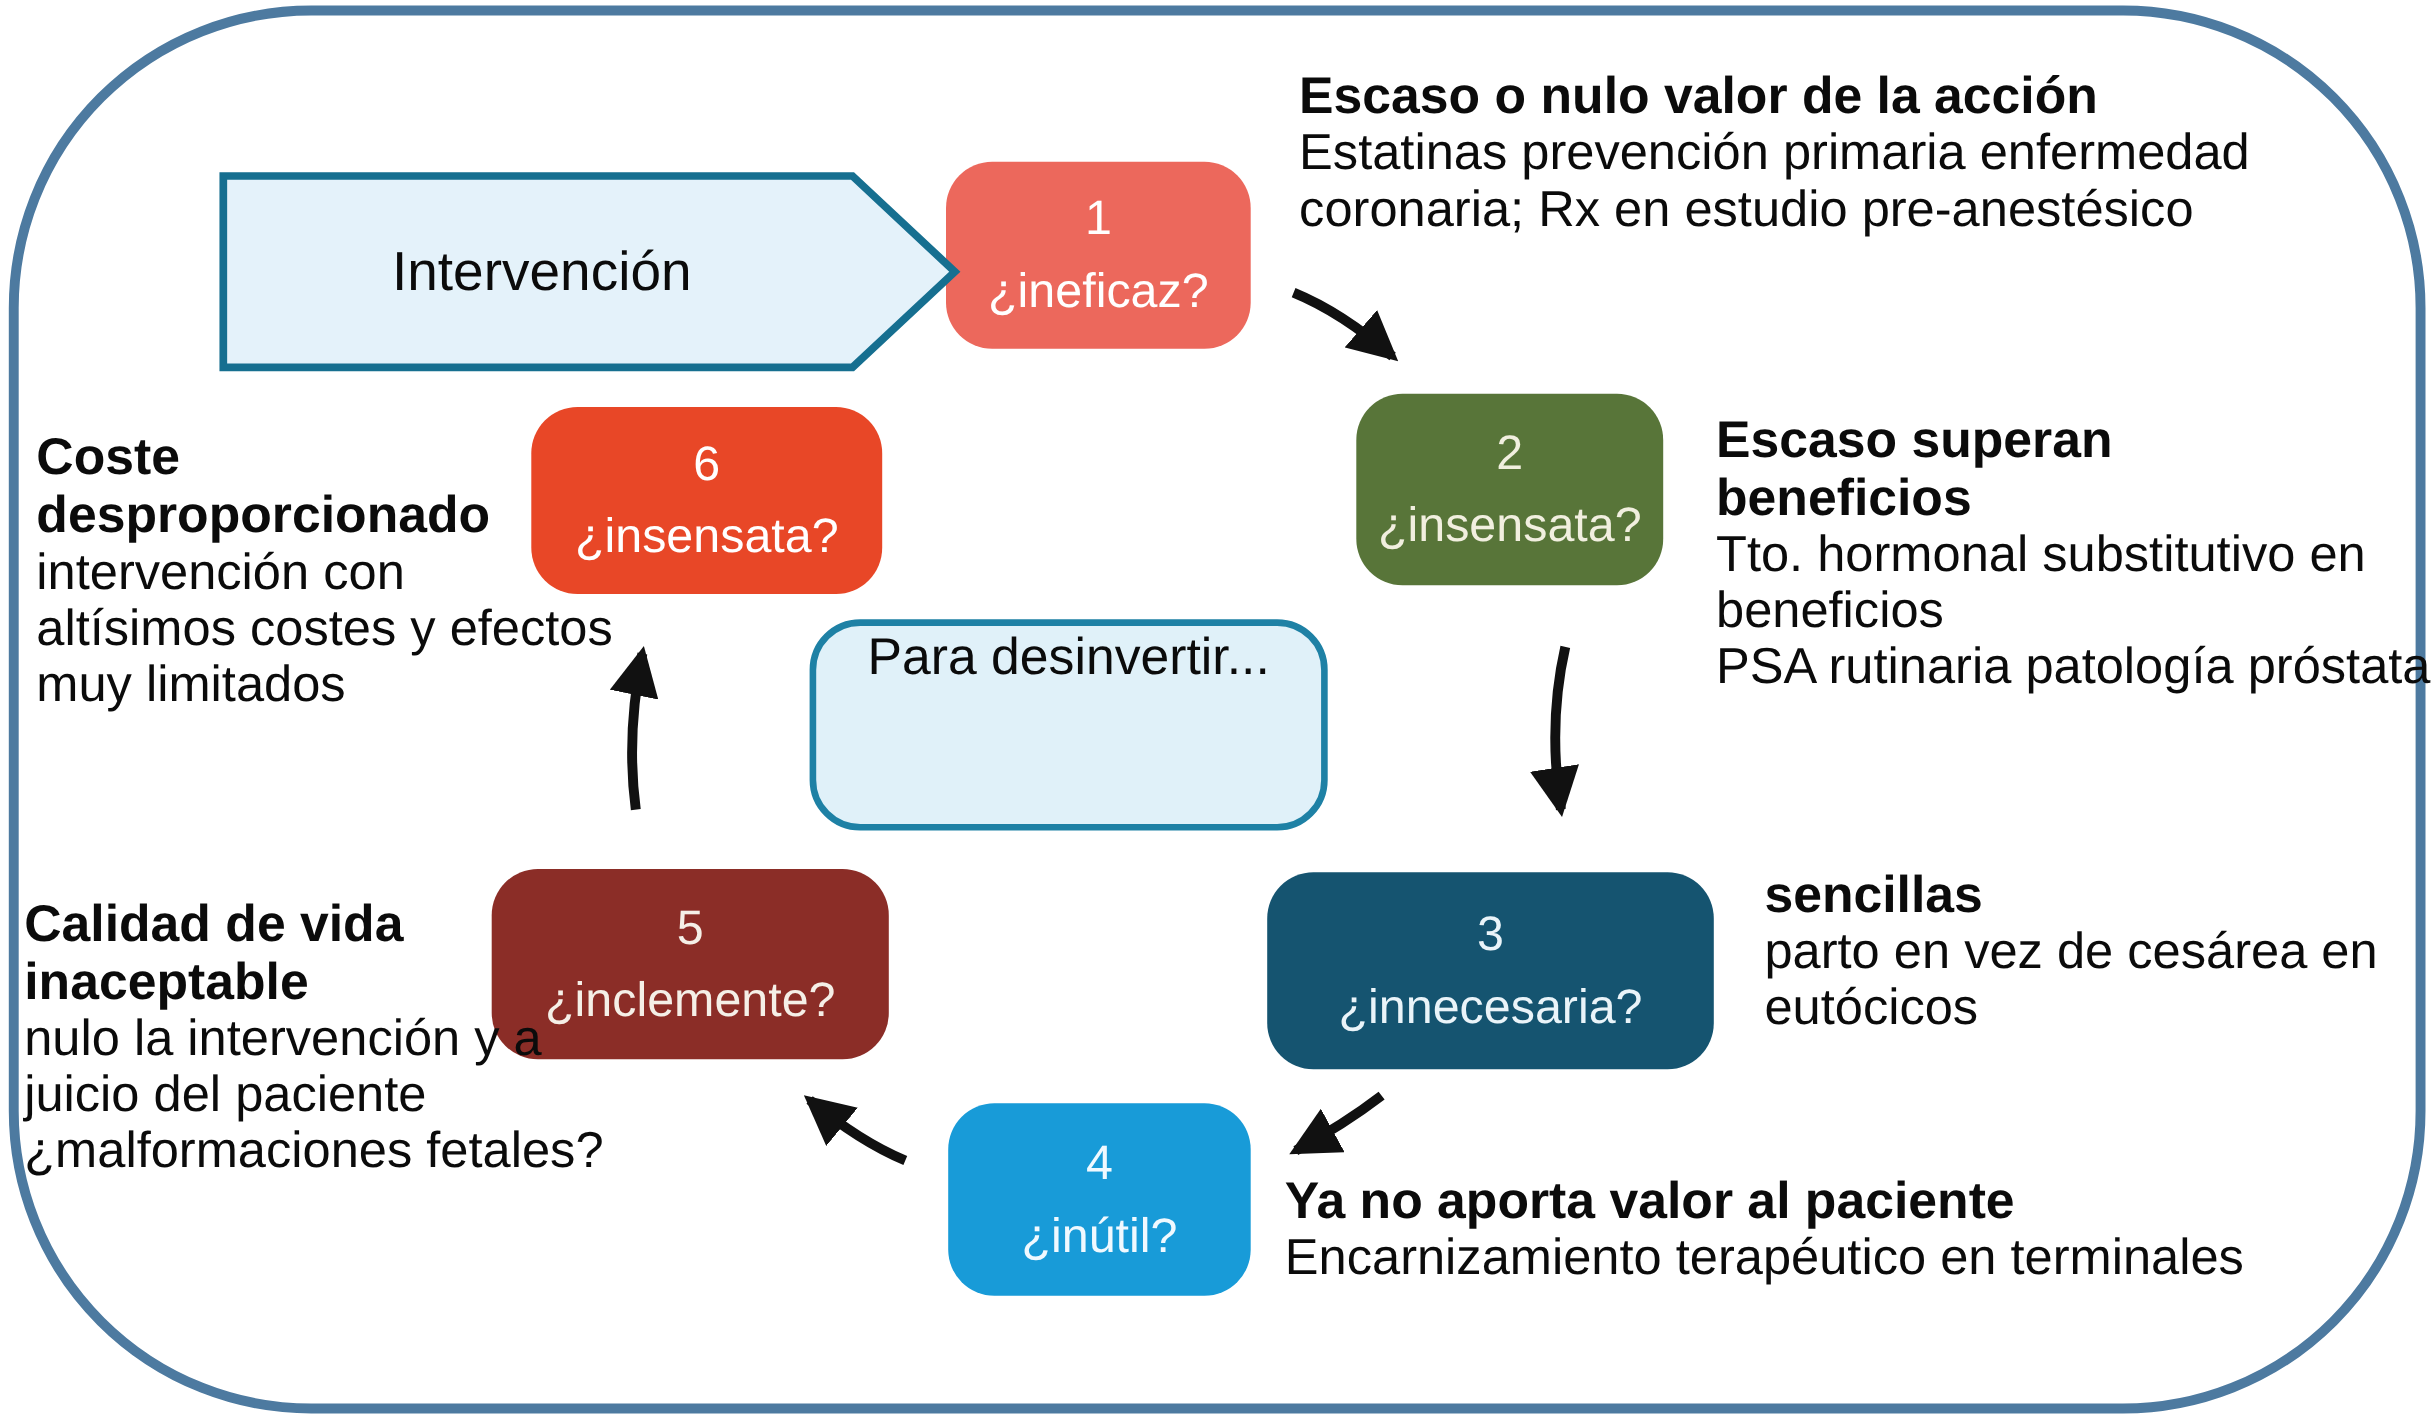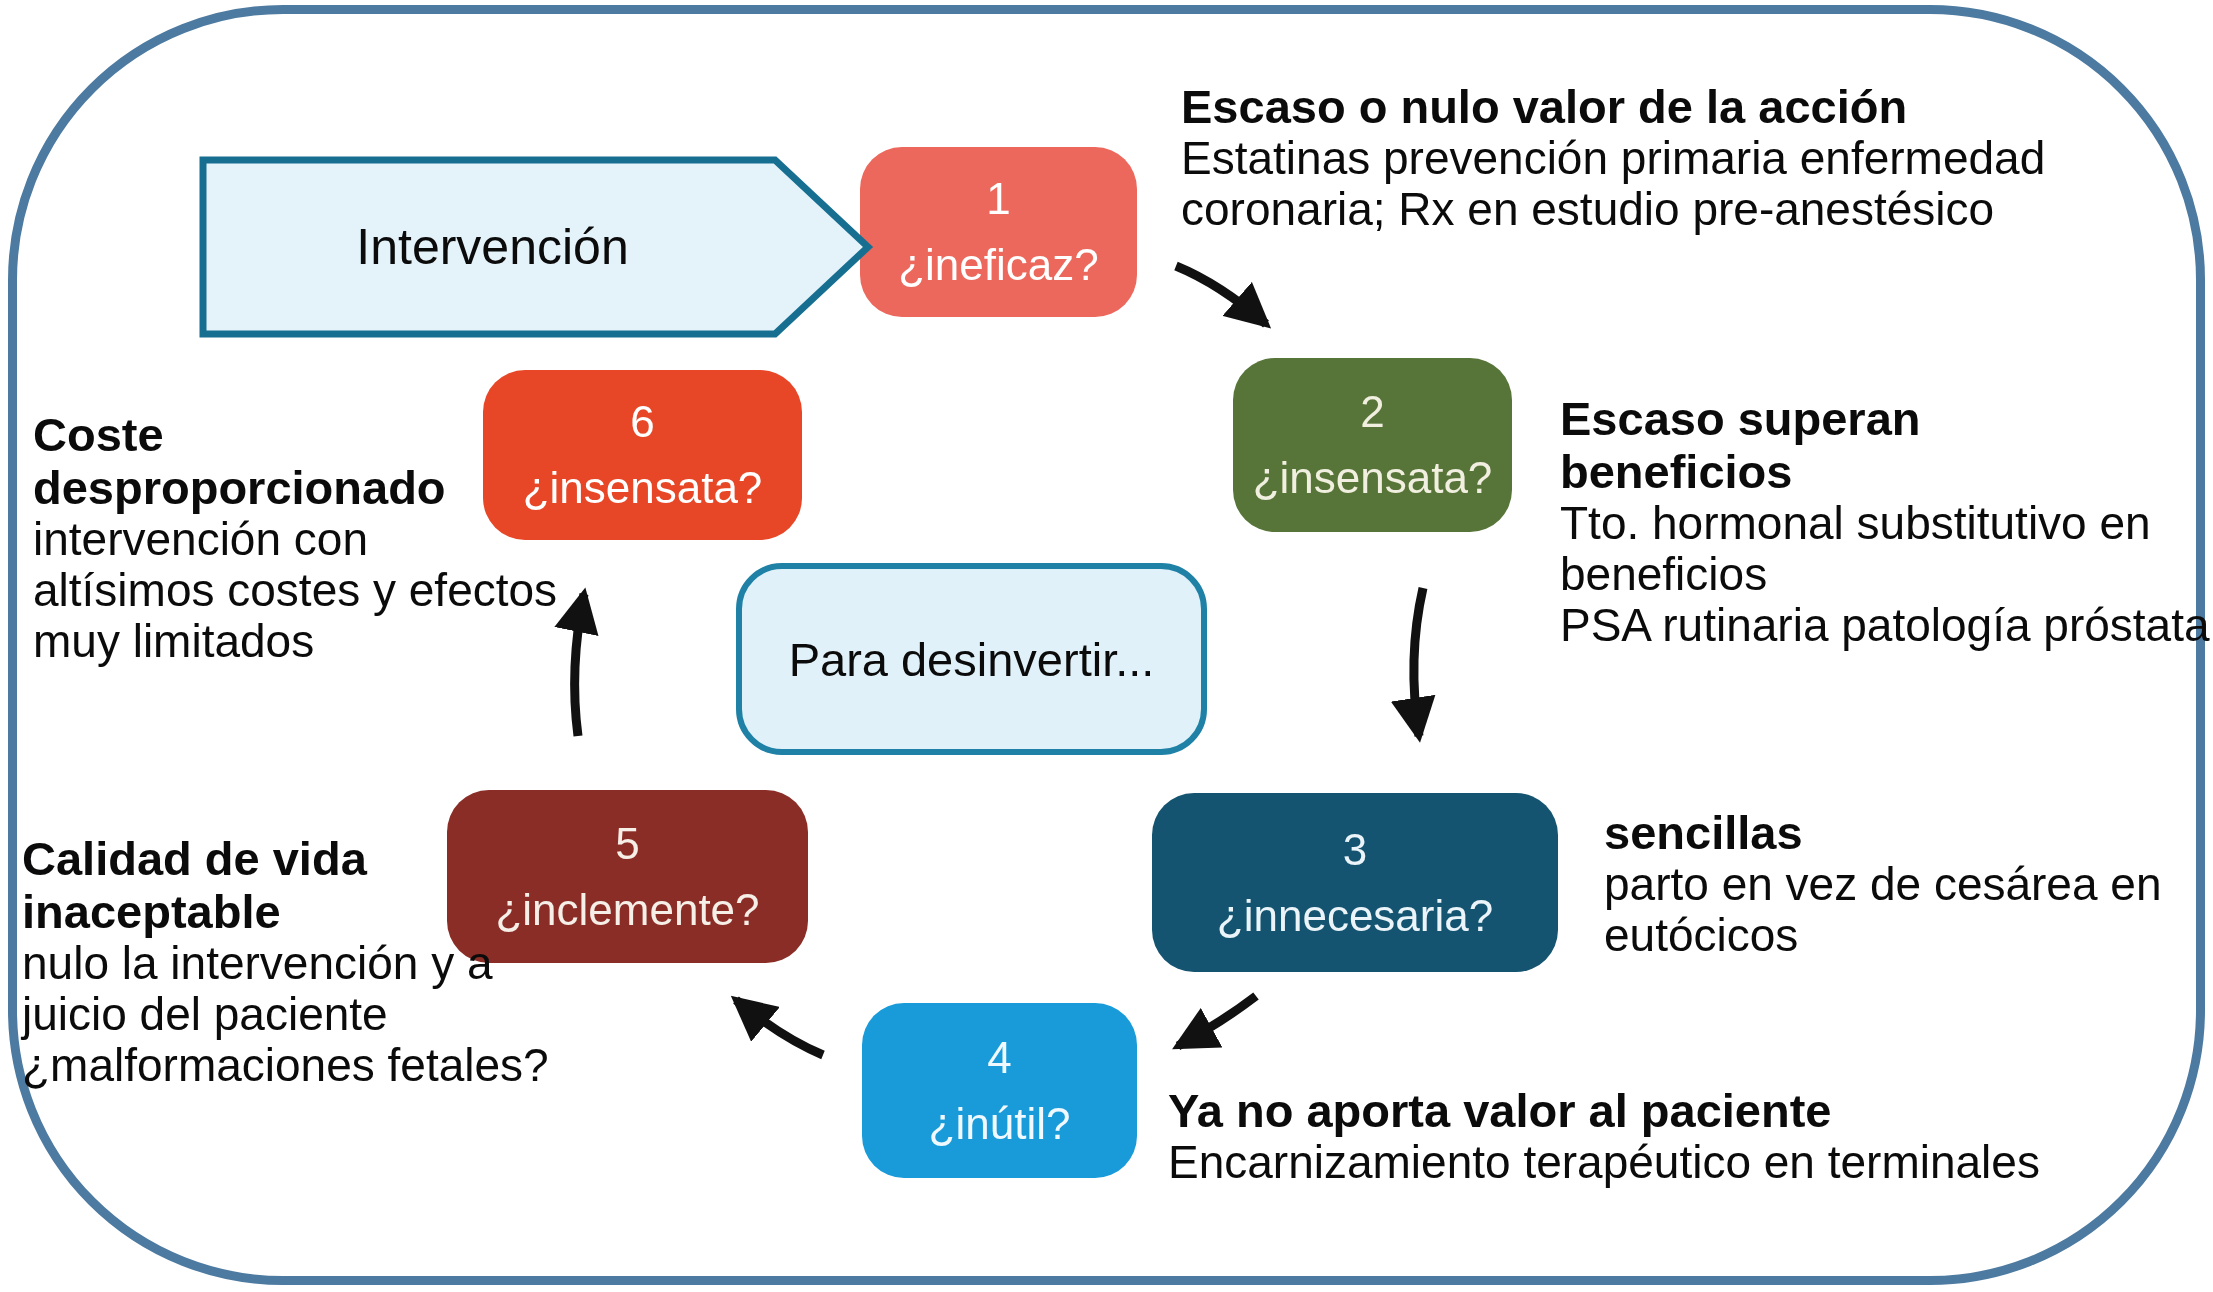--- a/index.html
+++ b/index.html
@@ -3,25 +3,25 @@
 <meta charset="utf-8">
 <style>
   html,body{margin:0;padding:0;background:#ffffff;}
   .stage{position:relative;width:2213px;height:1292px;background:#ffffff;overflow:hidden;
          font-family:"Liberation Sans","DejaVu Sans",sans-serif;color:#0b0b0b;}
   .frame{position:absolute;left:8px;top:5px;right:8px;bottom:7px;border:9px solid #4d7aa0;
          border-radius:275px;}
   .node{position:absolute;display:flex;flex-direction:column;align-items:center;justify-content:center;
         border-radius:42px;font-size:44px;line-height:66px;text-align:center;z-index:1;}
   .center-box{position:absolute;left:736px;top:563px;width:459px;height:180px;border:6px solid #1e81a5;
-        border-radius:46px;display:flex;align-items:center;justify-content:center;font-size:47px;z-index:1;}
+        border-radius:46px;display:flex;justify-content:center;font-size:47px;z-index:1;}
   .overlay{position:absolute;left:0;top:0;width:2213px;height:1292px;z-index:2;pointer-events:none;}
   .pennant-label{position:absolute;left:205px;top:160px;width:575px;height:174px;display:flex;
         align-items:center;justify-content:center;font-size:50px;z-index:3;}
-  .ann{position:absolute;white-space:nowrap;z-index:1;margin-top:20px;}
+  .ann{position:absolute;white-space:nowrap;z-index:1;}
   .ann .b{font-weight:bold;font-size:47px;line-height:53px;}
   .ann .r{font-size:46px;line-height:51px;}
 </style>
 </head>
 <body>
 
 <div class="stage">
 
   <div class="frame" style="border-color: rgb(77, 122, 160);"></div>
 

